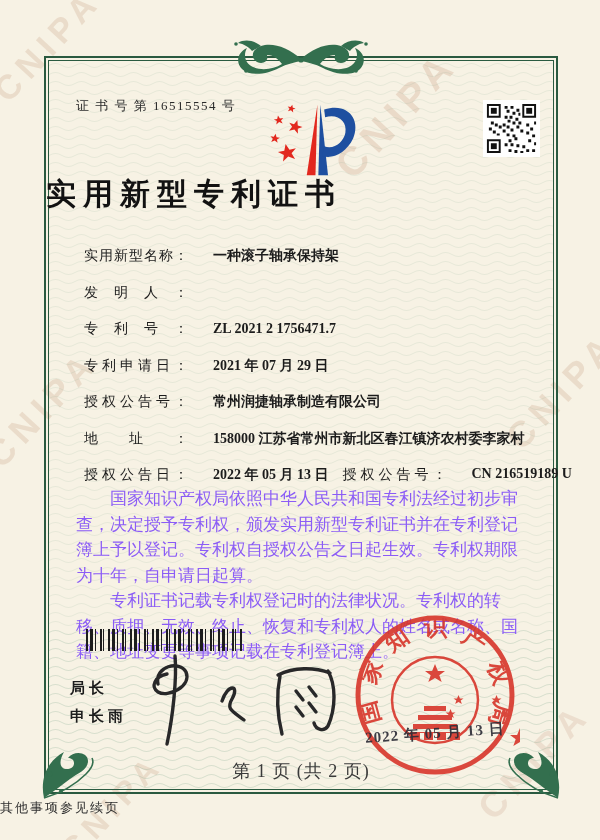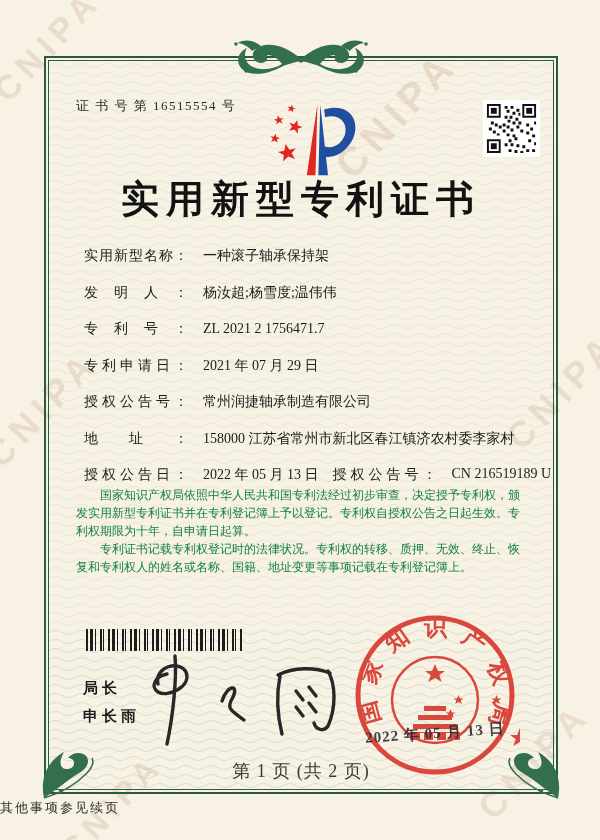--- a/index.html
+++ b/index.html
@@ -17,39 +17,39 @@
 
   .orn-top{position:absolute;left:50%;top:-21px;margin-left:-85px;z-index:3;}
   .orn-bl{position:absolute;left:-10px;bottom:-10px;z-index:3;}
   .orn-br{position:absolute;right:-10px;bottom:-10px;z-index:3;}
 
   .content{position:absolute;inset:0;z-index:2;}
 
   .certno{position:absolute;left:30px;top:39px;font-size:13px;letter-spacing:1.5px;color:#2b2b2b;}
   .logo{position:absolute;left:195px;top:40px;}
   .qr{position:absolute;left:437px;top:42px;}
-  .title{position:absolute;left:0;right:0;top:116px;text-align:center;font-size:38px;font-weight:bold;
+  .title{position:absolute;left:0;right:0;top:116px;font-size:30px;font-weight:bold;
          letter-spacing:7px;color:#121212;}
 
   .rows{position:absolute;left:38px;right:26px;top:180px;}
   .row{display:flex;align-items:center;height:36.5px;font-size:14px;color:#1c1c1c;}
   .pair{display:flex;}
   .f-label{width:104px;text-align:justify;text-align-last:justify;flex:none;}
-  .f-value{margin-left:15px;white-space:nowrap;}
+  .f-value{margin-left:25px;white-space:nowrap;font-weight:bold;}
   .pair2{margin-left:14px;}
 
-  .bodytext{position:absolute;left:30px;right:26px;top:428px;font-size:12px;line-height:1.5;color:#15803d;}
+  .bodytext{position:absolute;left:30px;right:26px;top:428px;font-size:17px;line-height:1.5;color:#8b5cf6;}
   .bodytext p{margin:0;text-indent:2em;}
 
   .barcode{position:absolute;left:40px;top:571px;width:157px;height:22px;
      background:repeating-linear-gradient(90deg,#1d1d1d 0 2px,transparent 2px 4px,#1d1d1d 4px 7px,
        transparent 7px 9px,#1d1d1d 9px 10px,transparent 10px 14px,#1d1d1d 14px 16px,transparent 16px 17px,
        #1d1d1d 17px 18px,transparent 18px 22px);}
 
-  .signer{position:absolute;left:37px;top:616px;font-family:"Liberation Sans","DejaVu Sans",sans-serif;
+  .signer{position:absolute;left:24px;top:616px;font-family:"Liberation Sans","DejaVu Sans",sans-serif;
           font-size:15px;font-weight:600;letter-spacing:4px;color:#1d1d1d;line-height:28px;}
   .signature{position:absolute;left:82px;top:586px;}
 
   .seal{position:absolute;left:304px;top:552px;}
   .seal-date{position:absolute;left:296px;top:666px;width:186px;text-align:center;font-size:15px;
      font-weight:600;color:#2e2e38;letter-spacing:1px;transform:rotate(-4deg);opacity:.92;}
 
   .pageinfo{position:absolute;left:0;right:0;top:701px;text-align:center;font-size:18px;
             letter-spacing:1px;color:#3a3a3a;}
   .note{position:absolute;left:0;right:0;top:799px;text-align:left;font-size:13px;
@@ -149,21 +149,20 @@
 
       <div class="title">实用新型专利证书</div>
 
       <div class="rows">
         <div class="row">
           <span class="f-label">实用新型名称：</span>
           <span class="f-value">一种滚子轴承保持架</span>
         </div>
         <div class="row">
           <span class="f-label">发明人：</span>
-          <span class="f-value">杨汝超;杨雪度;温伟伟</span>
         </div>
         <div class="row">
           <span class="f-label">专利号：</span>
           <span class="f-value">ZL 2021 2 1756471.7</span>
         </div>
         <div class="row">
           <span class="f-label">专利申请日：</span>
           <span class="f-value">2021 年 07 月 29 日</span>
         </div>
         <div class="row">

